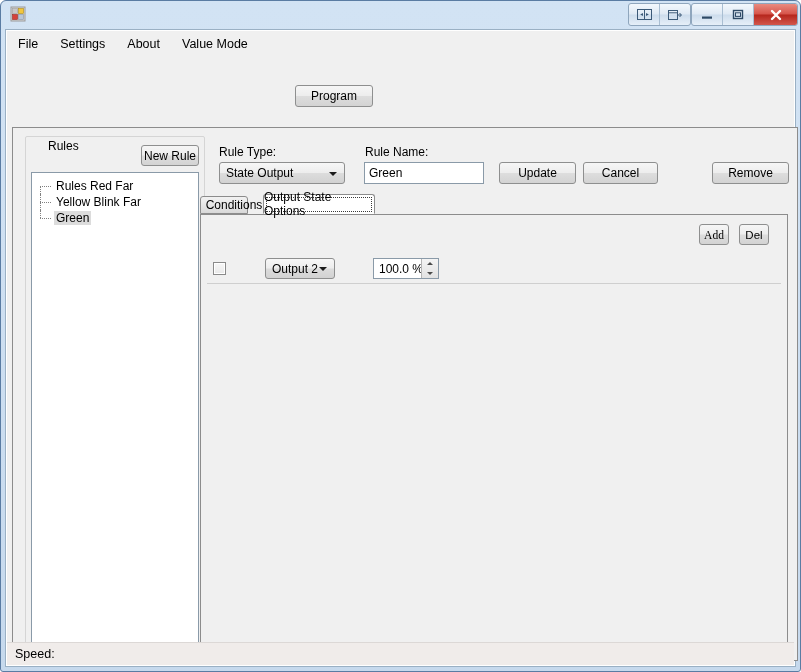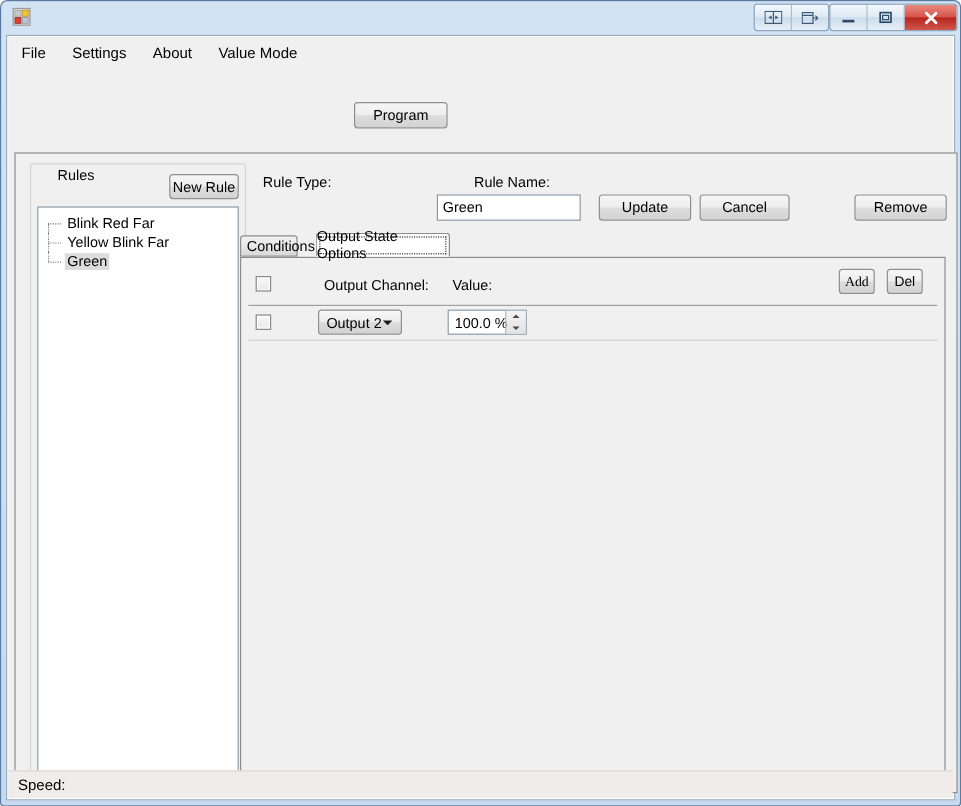--- a/index.html
+++ b/index.html
@@ -300,62 +300,61 @@
       <div class="groupbox"></div>
       <div class="groupbox-label" style="left:32px;top:11px;">Rules</div>
 
       <div class="btn newrule-btn" style="left:128px;top:17px;">New Rule</div>
 
       <div class="treeview" style="left:18px;top:44px;width:168px;height:476px;">
         <div style="height:5px;"></div>
         <div class="tree-item">
           <span class="vline" style="top:8px;height:8px;"></span>
           <span class="dash"></span>
-          <span class="tlabel">Blink Red Far</span>
+          <span class="tlabel">Rules Red Far</span>
         </div>
         <div class="tree-item">
           <span class="vline"></span>
           <span class="dash"></span>
           <span class="tlabel">Yellow Blink Far</span>
         </div>
         <div class="tree-item selected">
           <span class="vline" style="height:8px;"></span>
           <span class="dash"></span>
           <span class="tlabel">Green</span>
         </div>
       </div>
 
       <div class="fieldlabel" style="left:206px;top:17px;">Rule Type:</div>
-
-      <div class="fieldlabel" style="left:352px;top:17px;margin-left:30px;">Rule Name:</div>
+      <div class="combo" style="left:206px;top:34px;width:126px;">
+        <span>State Output</span>
+        <span class="arrow"></span>
+      </div>
+
+      <div class="fieldlabel" style="left:352px;top:17px;">Rule Name:</div>
       <div class="textbox" style="left:351px;top:34px;width:120px;">
         <span>Green</span>
       </div>
 
       <div class="btn" style="position:absolute;left:486px;top:34px;width:77px;height:22px;">Update</div>
       <div class="btn" style="position:absolute;left:570px;top:34px;width:75px;height:22px;">Cancel</div>
       <div class="btn" style="position:absolute;left:699px;top:34px;width:77px;height:22px;">Remove</div>
 
     </div>
 
     <div class="inner-tabstrip">
       <div class="inner-tab inactive" style="left:0px;width:48px;padding-left:20px;">Conditions</div>
       <div class="inner-tab active" style="left:63px;width:112px;position:absolute;">
         <span class="focusrect"></span>
         <span style="position:relative;z-index:2;">Output State Options</span>
       </div>
     </div>
 
     <div class="inner-tabpage">
 
-      <div class="grid-header">
-        <span class="checkbox" style="left:6px;top:9px;"></span>
-        <span class="gridcell-label" style="left:63px;">Output Channel:</span>
-        <span class="gridcell-label" style="left:170px;">Value:</span>
-      </div>
 
       <div class="btn addbtn" style="left:498px;top:9px;font-family:Liberation Serif, serif;">Add</div>
       <div class="btn addbtn" style="left:538px;top:9px;">Del</div>
 
       <div class="grid-row">
         <span class="checkbox" style="left:6px;top:7px;"></span>
         <div class="combo" style="left:58px;top:3px;width:70px;height:21px;">
           <span>Output 2</span>
           <span class="arrow" style="top:8px;"></span>
         </div>

